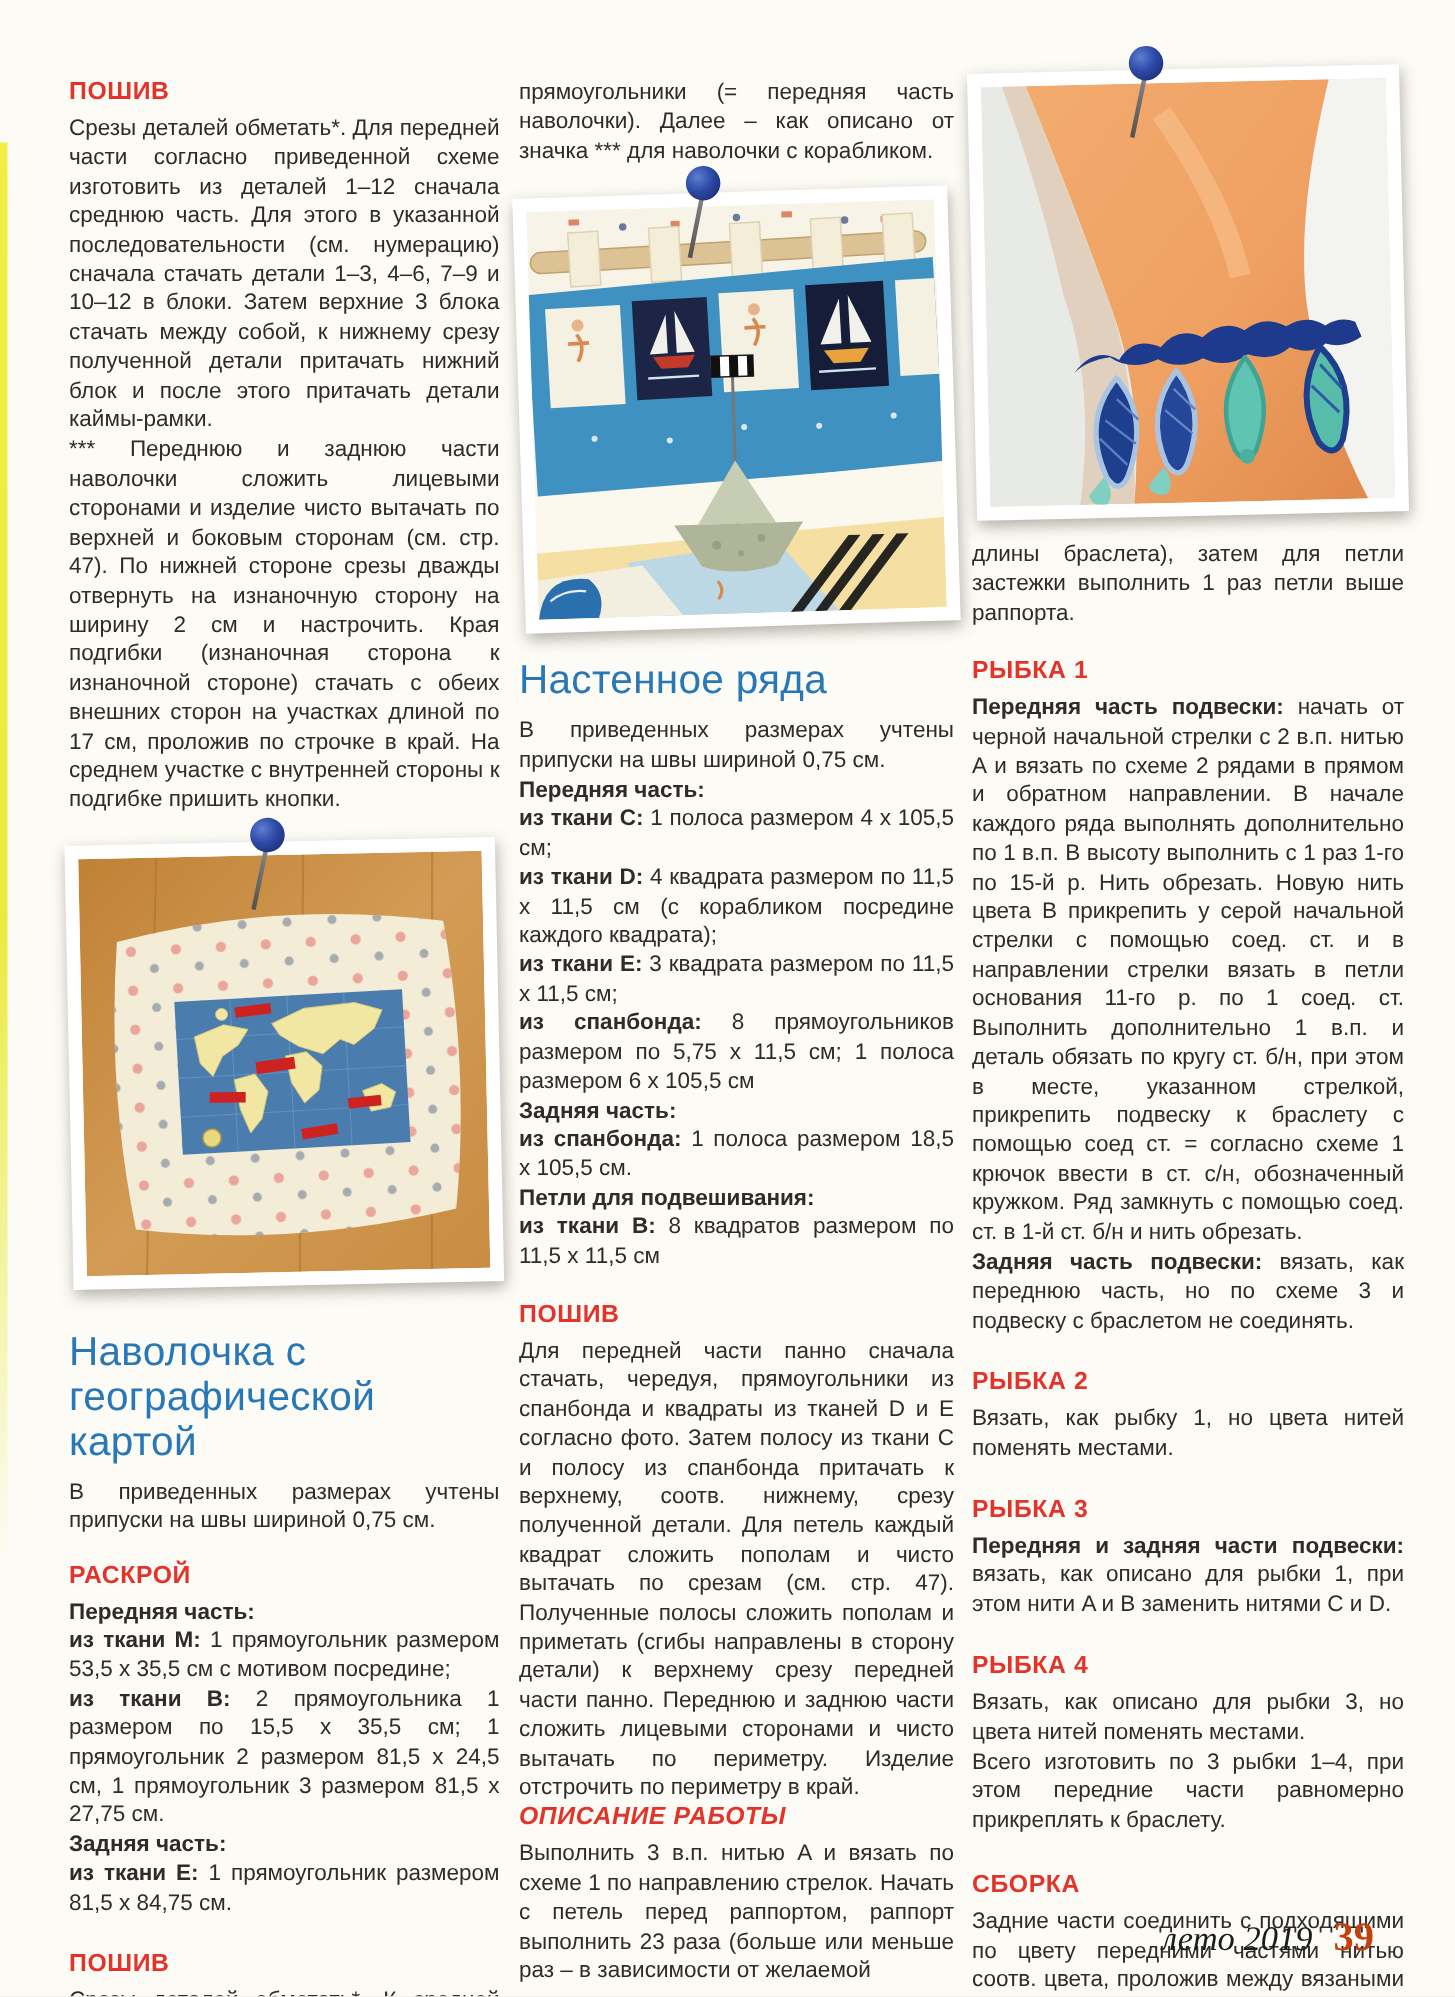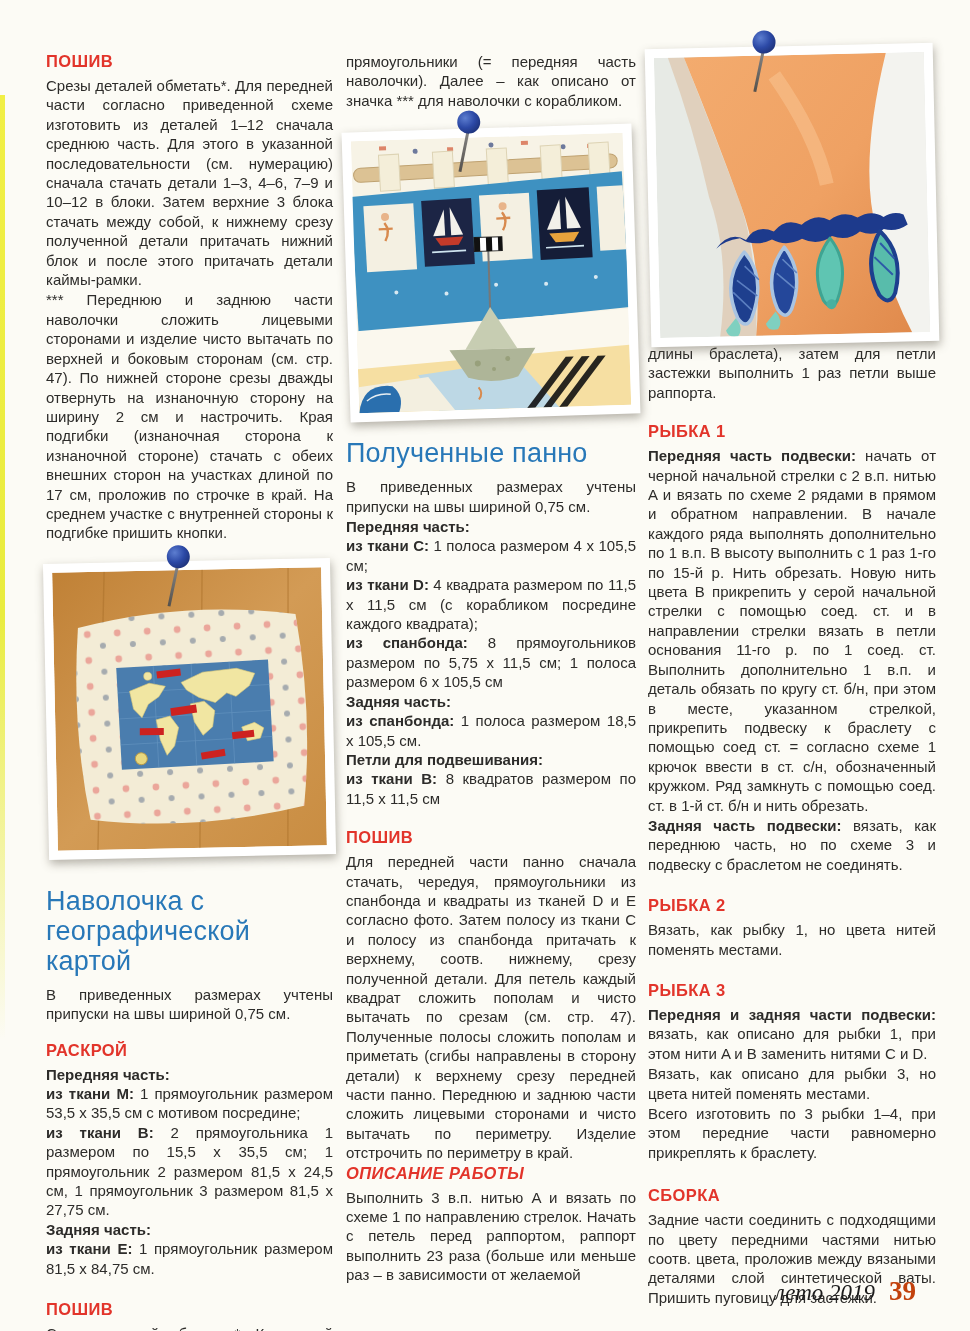--- a/index.html
+++ b/index.html
@@ -202,25 +202,26 @@
           <path d="M92 212 h86 l-18 28 q-25 8 -50 0 z" fill="#aeb598"></path>
           <g fill="#8f976f" opacity=".7">
               <circle cx="120" cy="226" r="3"></circle>
               <circle cx="150" cy="222" r="2.5"></circle>
               <circle cx="136" cy="232" r="2"></circle>
             </g>
         </g>
       </svg>
     </div>
 
-    <div class="h-blue" style="margin-top:20px;">Полученные панно</div>
+    <div class="h-blue" style="margin-top:20px;">Настенное ряда</div>
     <p class="body">В приведенных размерах учтены припуски на швы шириной 0,75 см.</p>
     <p class="sub">Передняя часть:</p>
     <p class="item"><b>из ткани C:</b><span> 1 полоса размером 4 x 105,5 см;</span></p>
     <p class="item"><b>из ткани D:</b><span> 4 квадрата размером по 11,5 x 11,5 см (с корабликом посредине каждого квадрата);</span></p>
+    <p class="item"><b>из ткани E:</b><span> 3 квадрата размером по 11,5 x 11,5 см;</span></p>
     <p class="item"><b>из спанбонда:</b><span> 8 прямоугольников размером по 5,75 x 11,5 см; 1 полоса размером 6 x 105,5 см</span></p>
     <p class="sub">Задняя часть:</p>
     <p class="item"><b>из спанбонда:</b><span> 1 полоса размером 18,5 x 105,5 см.</span></p>
     <p class="sub">Петли для  подвешивания:</p>
     <p class="item"><b>из ткани B:</b><span> 8 квадратов размером по 11,5 x 11,5 см</span></p>
 
     <div class="h-red" style="margin-top:20px;">ПОШИВ</div>
     <p class="body">Для передней части панно сначала стачать, чередуя, прямоугольники из спанбонда и квадраты из тканей D и E согласно фото. Затем полосу из ткани C и  полосу из спанбонда притачать к верхнему, соотв. нижнему, срезу полученной детали. Для петель каждый квадрат сложить пополам и чисто вытачать по срезам (см. стр. 47). Полученные полосы сложить пополам и приметать (сгибы направлены в сторону детали) к верхнему срезу передней части панно. Переднюю и заднюю части сложить лицевыми сторонами и чисто вытачать по периметру. Изделие отстрочить по периметру в край.</p>
 
     <div class="h-red" style="margin-top:0;font-style:italic;">ОПИСАНИЕ РАБОТЫ</div>
@@ -259,32 +260,33 @@
           <path d="M222 178 Q246 202 236 240 Q230 254 220 242 Q204 210 222 178 Z" fill="#58bcab" stroke="#1d3f8e" stroke-width="4"></path>
           <path d="M222 190 l14 16 m-20 -2 l18 18" stroke="#2d5aa8" stroke-width="2" fill="none"></path>
         </g>
         <g fill="#7fd0c0">
           <path d="M76 262 q8 10 2 18 q-10 2 -12 -6 z"></path>
           <path d="M116 256 q8 10 2 18 q-10 2 -12 -6 z"></path>
         </g>
       </svg>
     </div>
 
-    <p class="body" style="margin-top:0;">длины браслета), затем для петли застежки выполнить 1 раз петли выше раппорта.</p>
+    <p class="body" style="margin-top:16px;">длины браслета), затем для петли застежки выполнить 1 раз петли выше раппорта.</p>
 
     <div class="h-red" style="margin-top:20px;">РЫБКА 1</div>
     <p class="body"><b>Передняя часть подвески:</b><span> начать от черной начальной стрелки с 2 в.п. нитью A и вязать по схеме 2 рядами в прямом и обратном направлении. В начале каждого ряда выполнять дополнительно по 1 в.п. В высоту выполнить с 1 раз 1-го по 15-й р. Нить обрезать. Новую нить цвета B прикрепить у серой начальной стрелки с помощью соед. ст. и в направлении стрелки вязать в петли основания 11-го р. по 1 соед. ст. Выполнить дополнительно 1 в.п. и деталь обязать по кругу ст. б/н, при этом в месте, указанном стрелкой, прикрепить подвеску к браслету с помощью соед ст. = согласно схеме 1 крючок ввести в ст. с/н, обозначенный кружком. Ряд замкнуть с помощью соед. ст. в 1-й ст. б/н и нить обрезать.</span></p>
     <p class="body"><b>Задняя часть подвески:</b><span> вязать, как переднюю часть, но по схеме 3 и подвеску с браслетом не соединять.</span></p>
 
     <div class="h-red" style="margin-top:22px;">РЫБКА 2</div>
     <p class="body">Вязать, как рыбку 1, но цвета нитей поменять местами.</p>
 
     <div class="h-red" style="margin-top:22px;">РЫБКА 3</div>
     <p class="body"><b>Передняя и задняя части подвески:</b><span> вязать, как описано для рыбки 1, при этом нити A и B заменить нитями C и D.</span></p>
 
+    <div class="h-red" style="margin-top:22px;">РЫБКА 4</div>
     <p class="body">Вязать, как описано для рыбки 3, но цвета нитей поменять местами.</p>
     <p class="body">Всего изготовить по 3 рыбки 1–4, при этом передние части равномерно прикреплять к браслету.</p>
 
     <div class="h-red" style="margin-top:24px;">СБОРКА</div>
     <p class="body">Задние части соединить с подходящими по цвету передними частями нитью соотв. цвета, проложив между вязаными деталями слой синтетической ваты. Пришить пуговицу для застежки.</p>
   </div>
 
   <div class="footer">
     <span class="issue">лето 2019</span>
     <span class="pageno">39</span>

